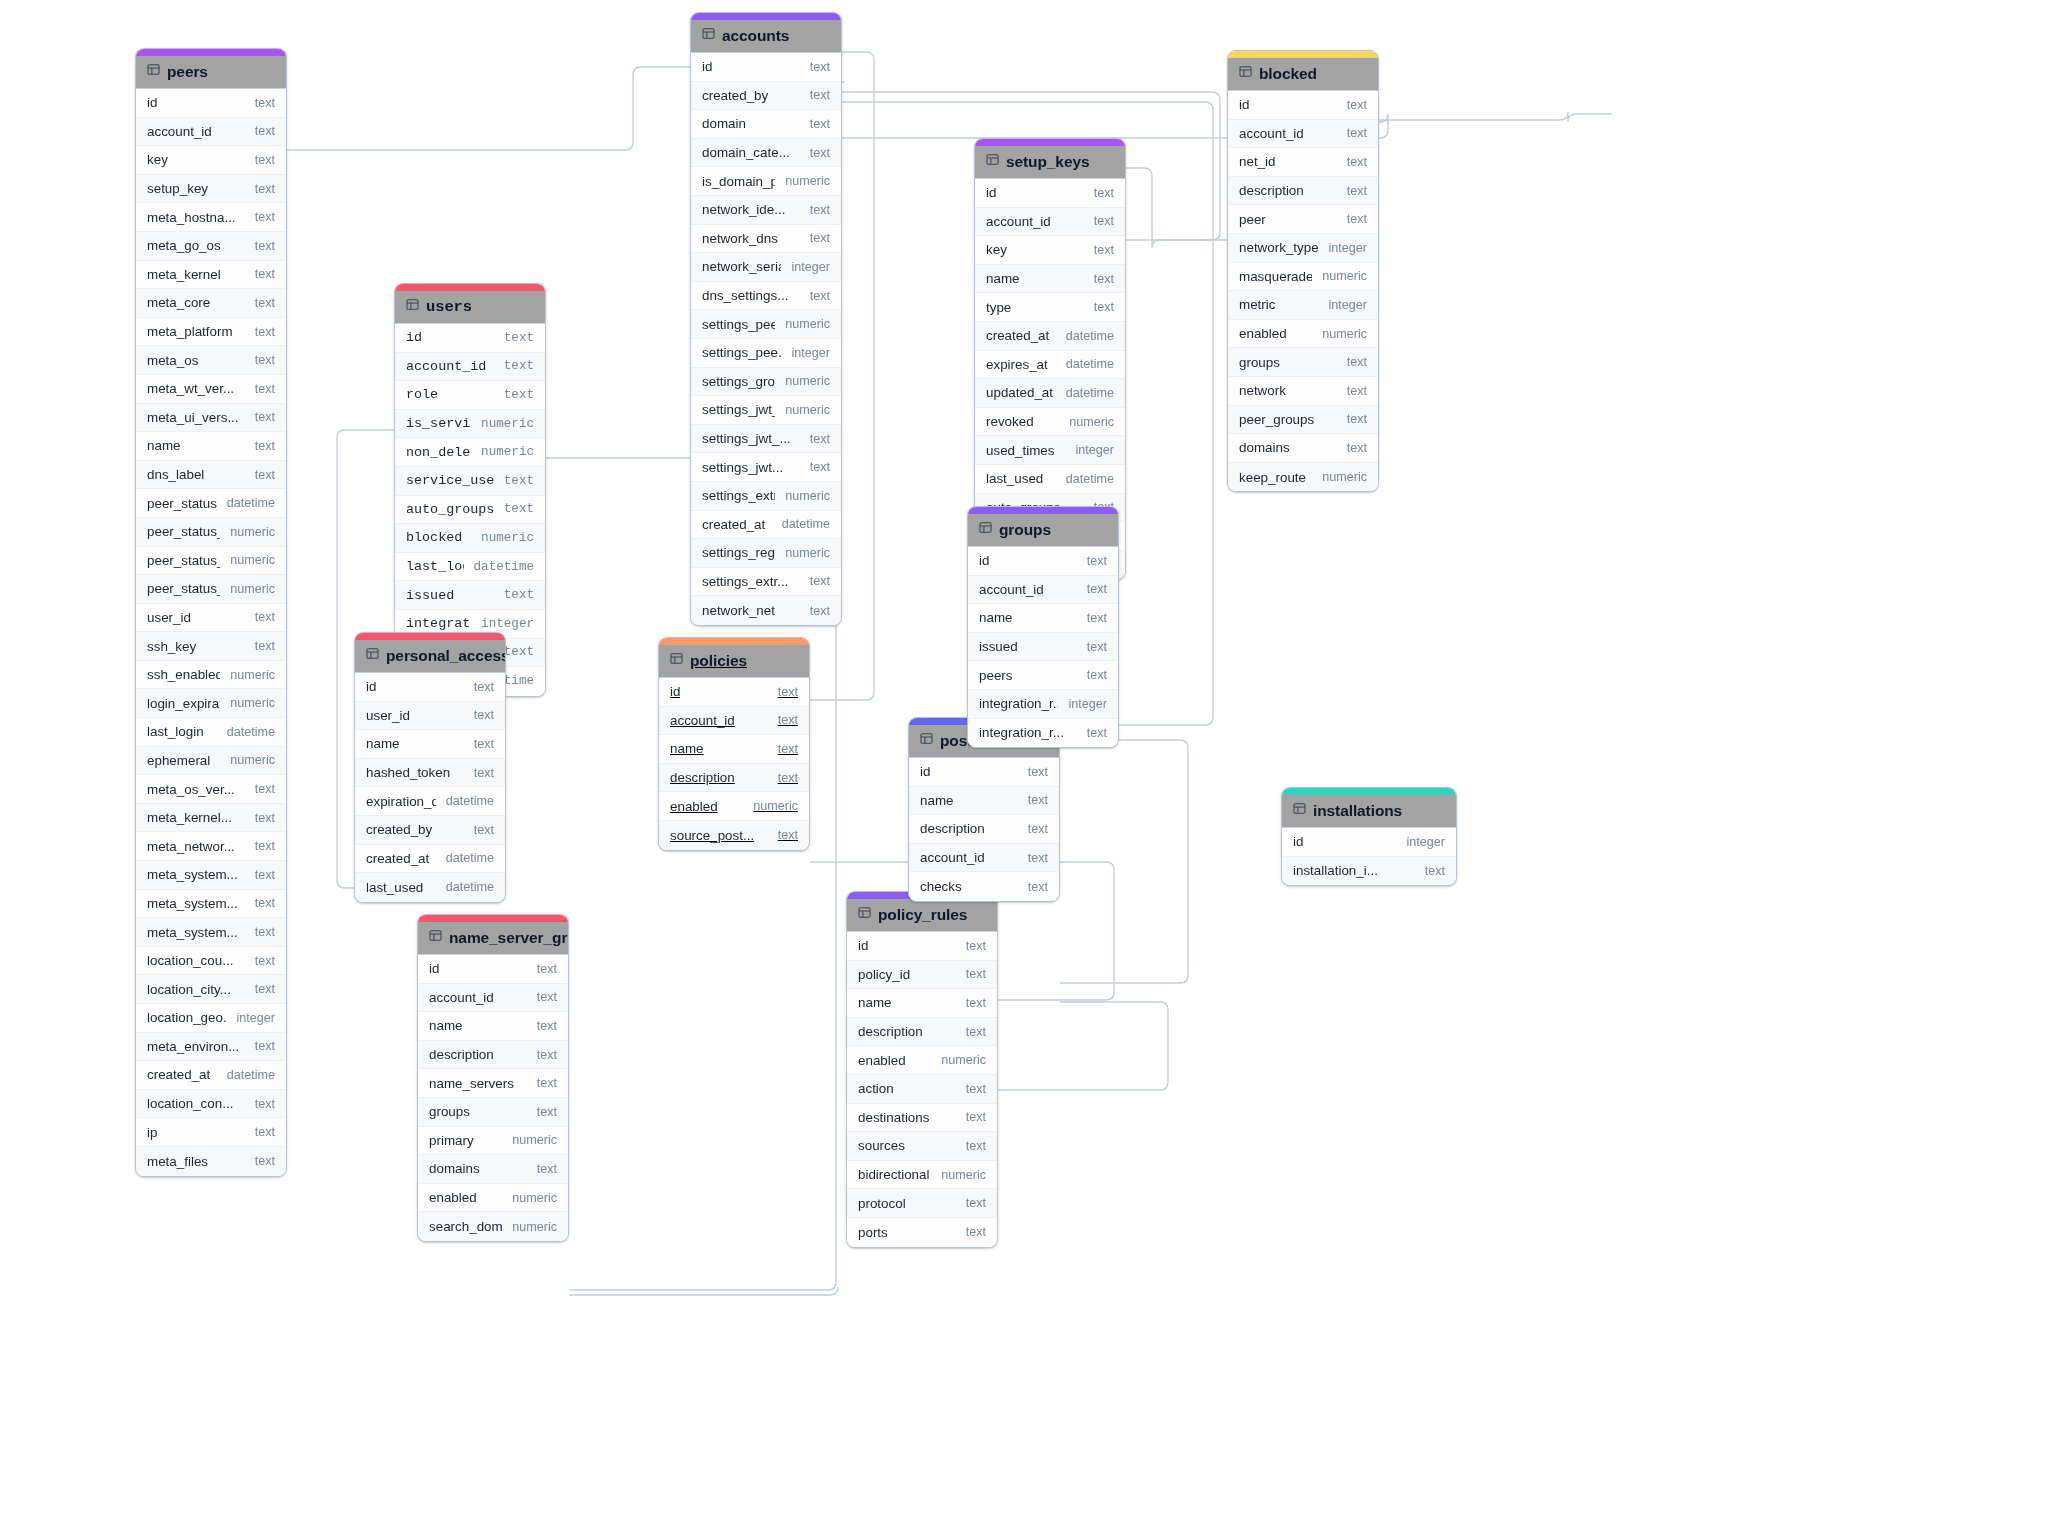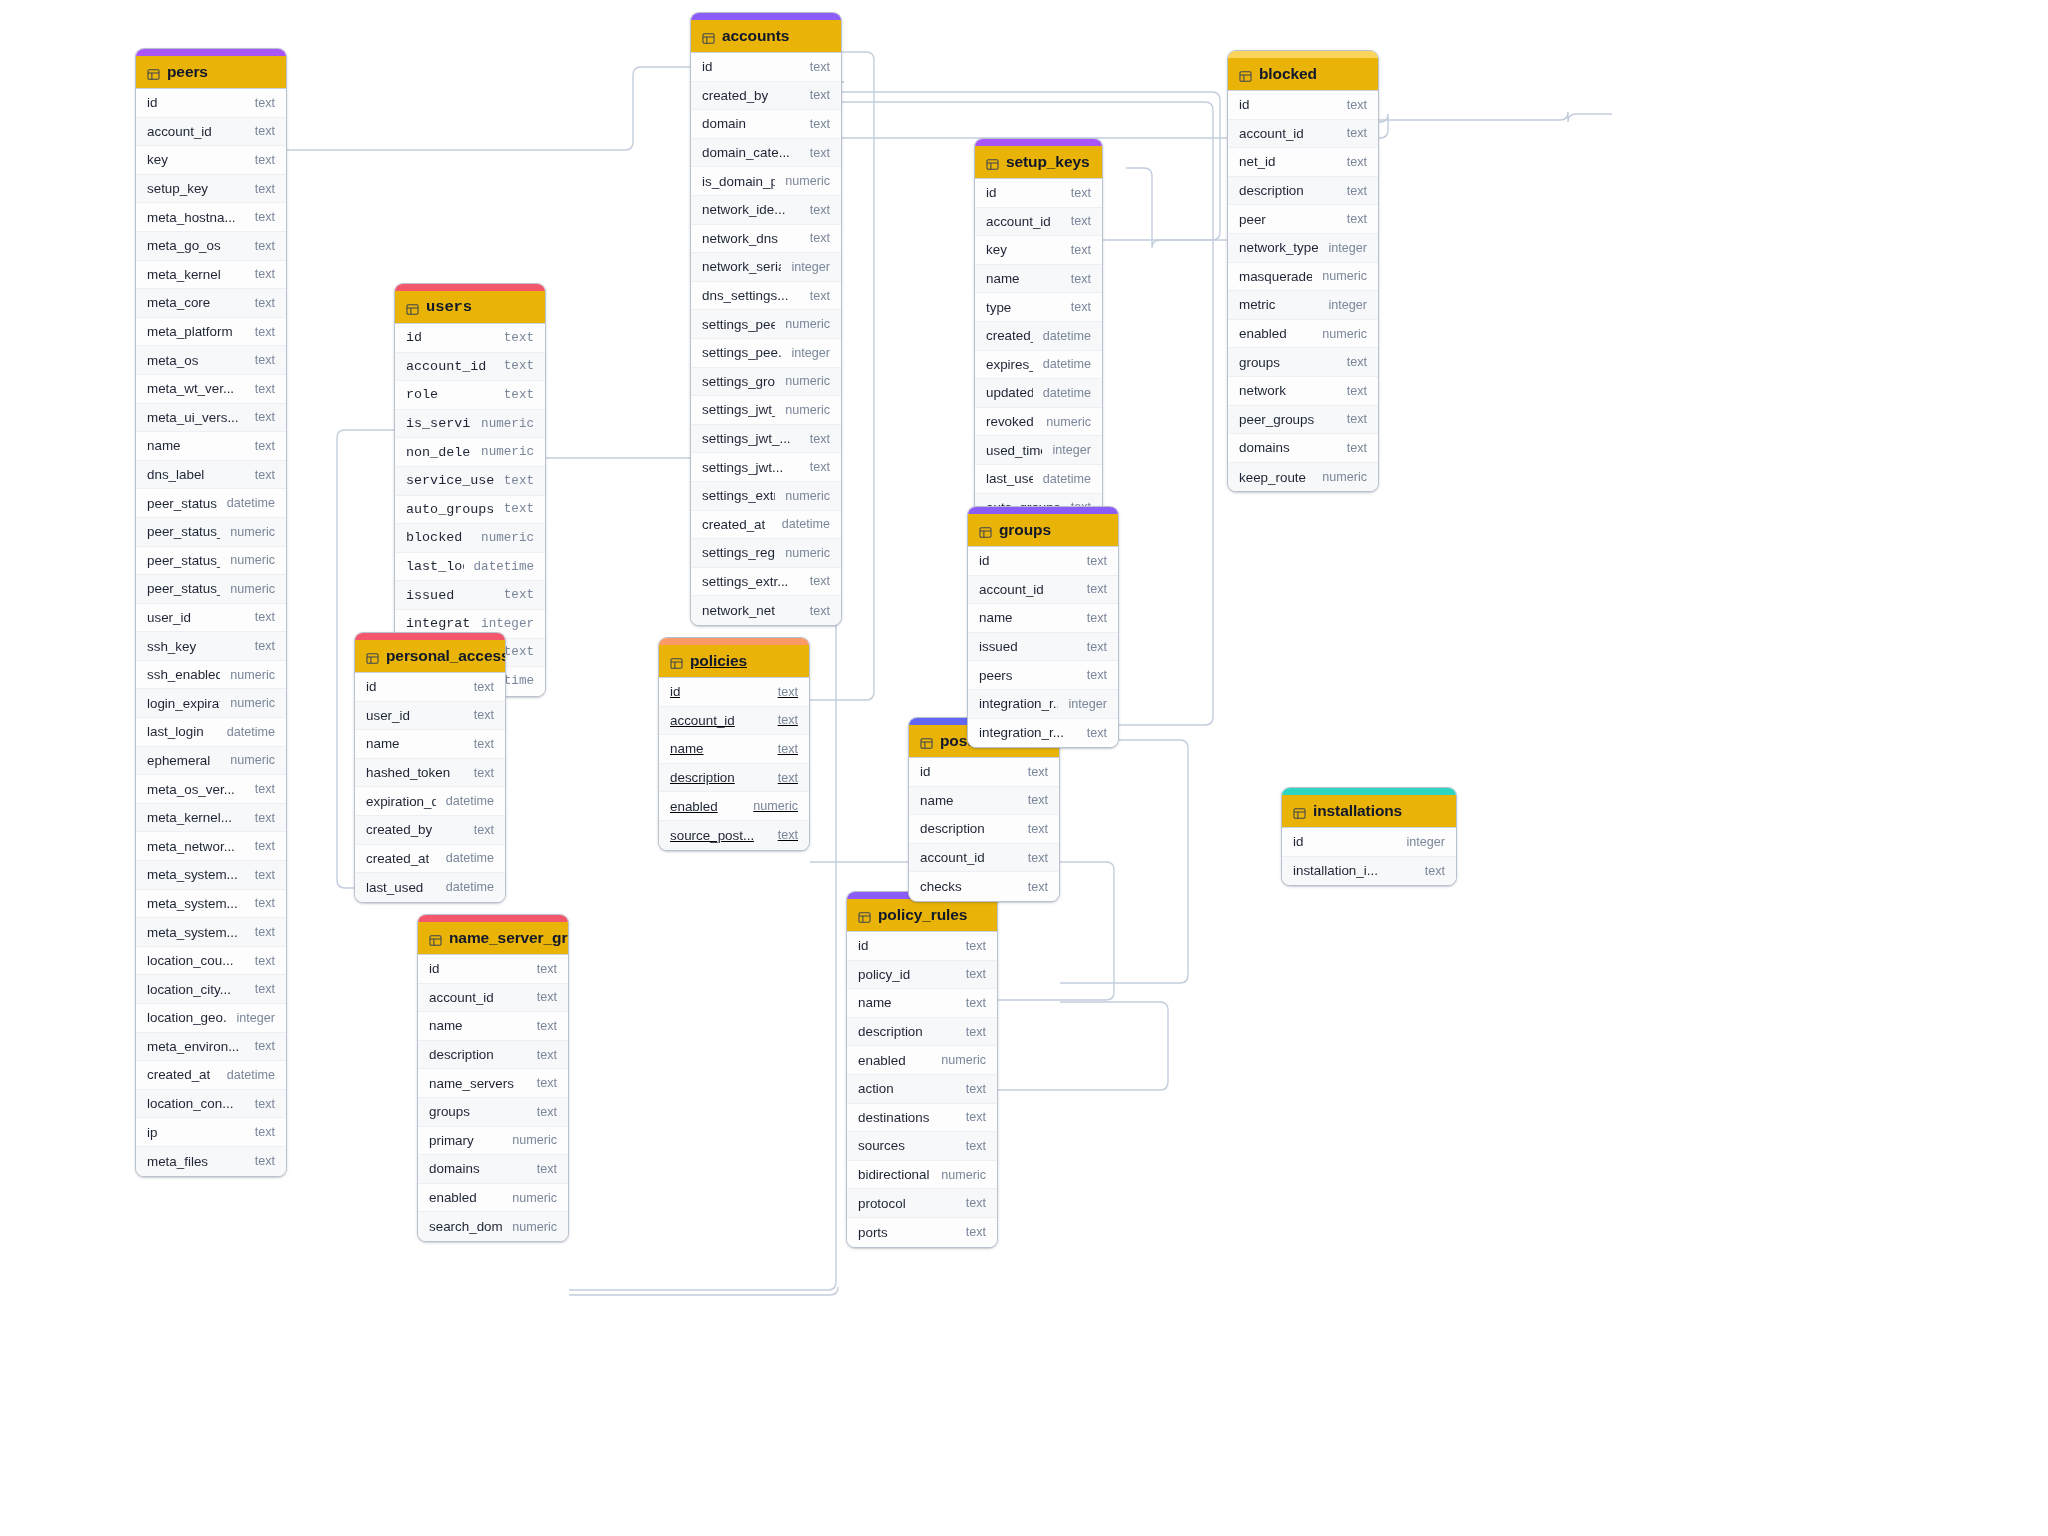--- a/index.html
+++ b/index.html
@@ -28,23 +28,23 @@
     border-radius: 9px;
     box-shadow: 0 1px 3px rgba(28,44,73,0.16), 0 1px 1px rgba(28,44,73,0.10);
     overflow: hidden;
   }
   .accent {
     height: 7px;
     width: 100%;
   }
   .thead {
     display: flex;
-    align-items: flex-end;
+    align-items: flex-start;
     gap: 7px;
-    background: #eab308;
+    background: #a3a3a3;
     padding: 7px 11px 7px 11px;
     border-bottom: 1px solid #c8d1de;
   }
   .thead .tname {
     font-size: 15.5px;
     font-weight: bold;
     color: #10182a;
     letter-spacing: -0.1px;
     white-space: nowrap;
   }
@@ -657,21 +657,21 @@
         </div>
         <div class="frow">
           <span class="fname">account_id</span>
           <span class="ftype">text</span>
         </div>
         <div class="frow">
           <span class="fname">checks</span>
           <span class="ftype">text</span>
         </div>
       </div>
-      <div class="table-node" style="left: 974px; top: 138px; width: 129px;">
+      <div class="table-node" style="left: 974px; top: 138px; width: 152px;">
         <div class="accent" style="background: rgb(168, 85, 247);"></div>
         <div class="thead">
           <span class="tbl-icon">
             <svg width="13" height="13" viewBox="0 0 16 16" aria-hidden="true">
               <rect x="1.2" y="2.2" width="13.6" height="11.6" rx="1.6" fill="none" stroke="#3b4453" stroke-width="1.3"></rect>
               <line x1="1.2" y1="6.1" x2="14.8" y2="6.1" stroke="#3b4453" stroke-width="1.3"></line>
               <line x1="6.0" y1="6.1" x2="6.0" y2="13.8" stroke="#3b4453" stroke-width="1.3"></line>
             </svg>
           </span>
           <span class="tname">setup_keys</span>

